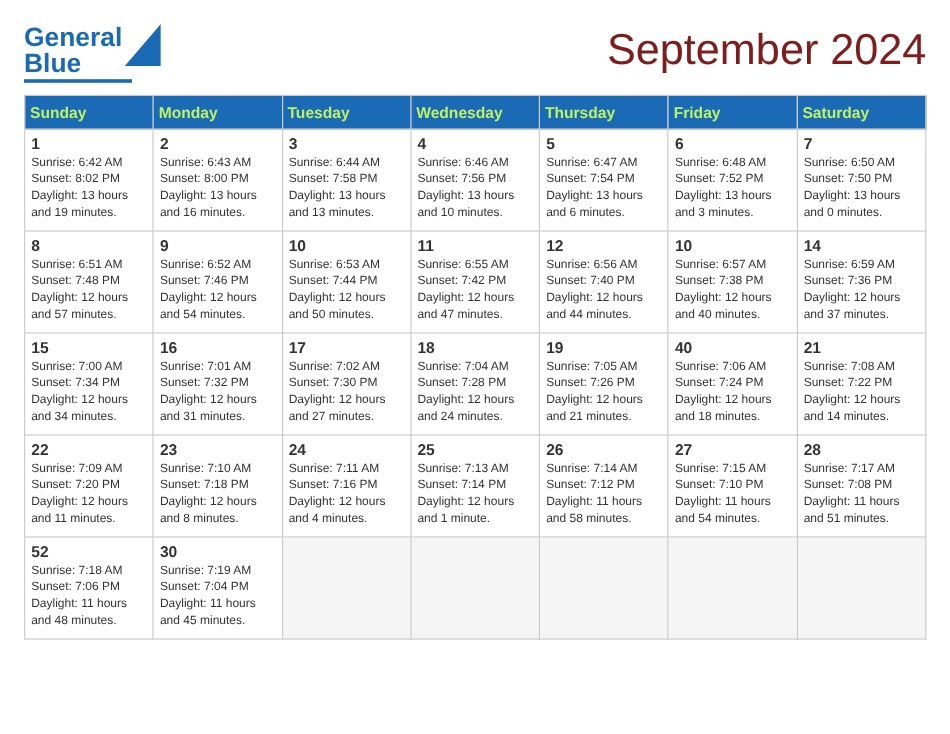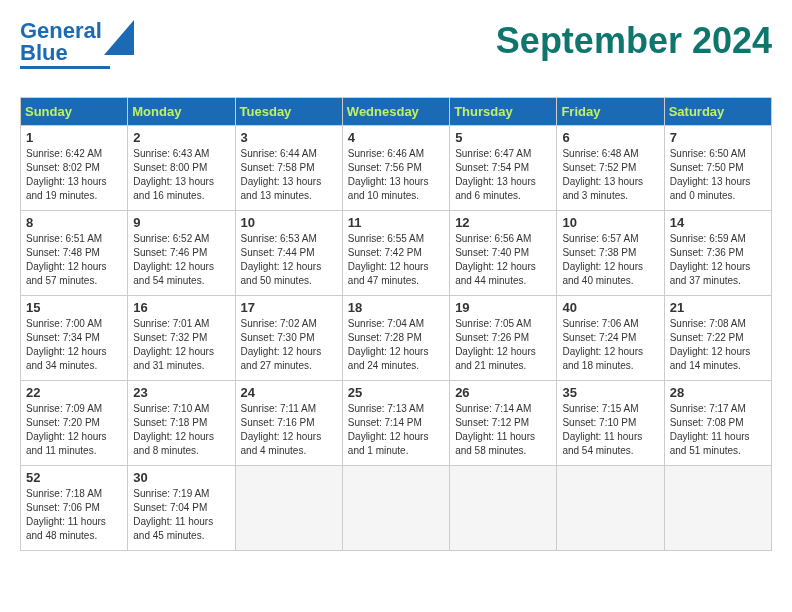--- a/index.html
+++ b/index.html
@@ -7,41 +7,41 @@
       font-family: Arial, sans-serif;
       background: #fff;
       width: 792px;
       min-height: 612px;
       padding: 20px;
     }
     .header-area {
       display: flex;
       justify-content: space-between;
       align-items: flex-start;
-      margin-bottom: 28px;
+      margin-bottom: 10px;
     }
     .logo {
       display: flex;
       flex-direction: column;
       align-items: flex-start;
     }
     .logo-text {
       font-size: 22px;
       font-weight: bold;
       color: #333;
       line-height: 1;
     }
     .logo-text span { color: #1a6ab5; }
     .title-area {
       text-align: right;
     }
     .month-title {
       font-size: 36px;
-      font-weight: bold;
-      color: #0f766e;
+      font-weight: normal;
+      color: #7f1d1d;
     }
     .location-title {
       font-size: 16px;
       color: #555;
     }
     table {
       width: 100%;
       border-collapse: collapse;
       table-layout: fixed;
     }
@@ -216,21 +216,21 @@
         </td>
         <td>
           <span class="day-num">25</span>
           <div class="day-info">Sunrise: 7:13 AM<br>Sunset: 7:14 PM<br>Daylight: 12 hours<br>and 1 minute.</div>
         </td>
         <td>
           <span class="day-num">26</span>
           <div class="day-info">Sunrise: 7:14 AM<br>Sunset: 7:12 PM<br>Daylight: 11 hours<br>and 58 minutes.</div>
         </td>
         <td>
-          <span class="day-num">35</span>
+          <span class="day-num">27</span>
           <div class="day-info">Sunrise: 7:15 AM<br>Sunset: 7:10 PM<br>Daylight: 11 hours<br>and 54 minutes.</div>
         </td>
         <td>
           <span class="day-num">28</span>
           <div class="day-info">Sunrise: 7:17 AM<br>Sunset: 7:08 PM<br>Daylight: 11 hours<br>and 51 minutes.</div>
         </td>
       </tr>
       <tr>
         <td>
           <span class="day-num">52</span>

